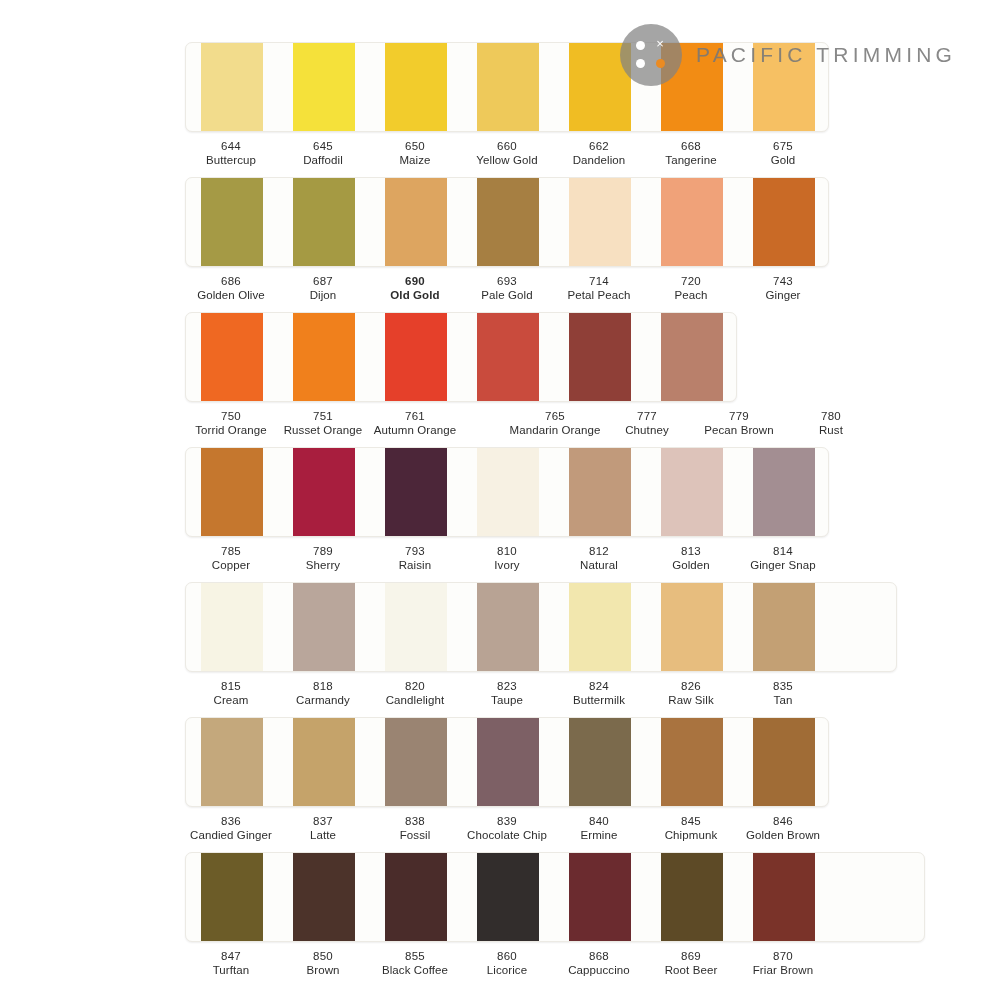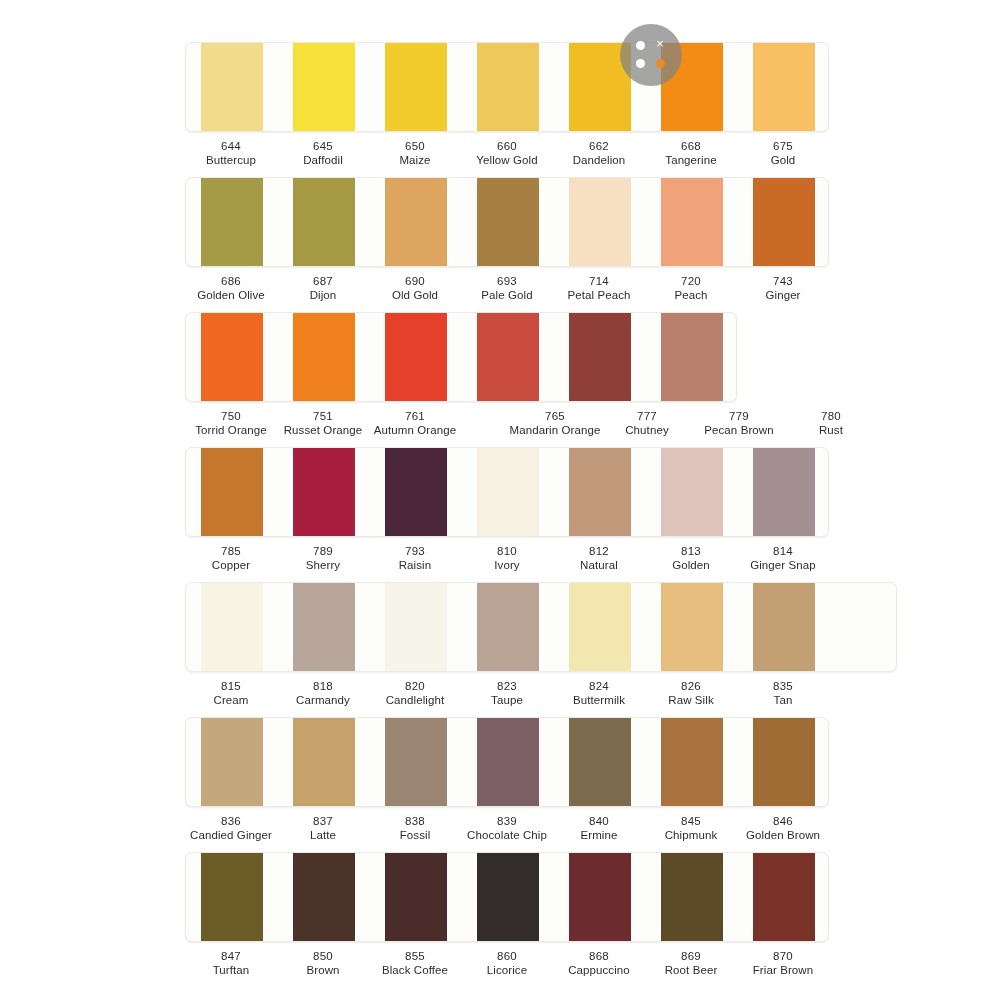--- a/index.html
+++ b/index.html
@@ -140,20 +140,21 @@
 
 <div id="page">
 
   <div class="watermark">
     <div class="wm-badge">
       <span class="wm-hole h1"></span>
       <span class="wm-hole h2"></span>
       <span class="wm-hole h3"></span>
       <span class="wm-x">×</span>
     </div>
+    <div class="wm-text">PACIFIC TRIMMING</div>
   </div>
 
   <div class="rows" id="rows">
       <div class="swatch-row" style="top: 42px; left: 185px; width: 644px;">
         <div class="strip" style="height: 88px;">
           <div class="cell" style="width: 92px; flex-basis: 92px;">
             <div class="chip" title="644 Buttercup" style="width: 62px; background: rgb(242, 220, 140);"></div>
           </div>
           <div class="cell" style="width: 92px; flex-basis: 92px;">
             <div class="chip" title="645 Daffodil" style="width: 62px; background: rgb(245, 225, 58);"></div>
@@ -231,21 +232,21 @@
         </div>
         <div class="labels">
           <div class="label-cell" style="width: 92px; flex-basis: 92px;">
             <div class="lbl-code">686</div>
             <div class="lbl-name">Golden Olive</div>
           </div>
           <div class="label-cell" style="width: 92px; flex-basis: 92px;">
             <div class="lbl-code">687</div>
             <div class="lbl-name">Dijon</div>
           </div>
-          <div class="label-cell" style="width: 92px; flex-basis: 92px;">
+          <div class="label-cell" style="width: 92px; flex-basis: 92px; font-weight: bold;">
             <div class="lbl-code">690</div>
             <div class="lbl-name">Old Gold</div>
           </div>
           <div class="label-cell" style="width: 92px; flex-basis: 92px;">
             <div class="lbl-code">693</div>
             <div class="lbl-name">Pale Gold</div>
           </div>
           <div class="label-cell" style="width: 92px; flex-basis: 92px;">
             <div class="lbl-code">714</div>
             <div class="lbl-name">Petal Peach</div>
@@ -473,21 +474,21 @@
           <div class="label-cell" style="width: 92px; flex-basis: 92px;">
             <div class="lbl-code">845</div>
             <div class="lbl-name">Chipmunk</div>
           </div>
           <div class="label-cell" style="width: 92px; flex-basis: 92px;">
             <div class="lbl-code">846</div>
             <div class="lbl-name">Golden Brown</div>
           </div>
         </div>
       </div>
-      <div class="swatch-row" style="top: 852px; left: 185px; width: 644px;">
+      <div class="swatch-row" style="top: 852px; left: 185px; width: 740px;">
         <div class="strip" style="height: 88px;">
           <div class="cell" style="width: 92px; flex-basis: 92px;">
             <div class="chip" title="847 Turftan" style="width: 62px; background: rgb(108, 92, 40);"></div>
           </div>
           <div class="cell" style="width: 92px; flex-basis: 92px;">
             <div class="chip" title="850 Brown" style="width: 62px; background: rgb(76, 51, 42);"></div>
           </div>
           <div class="cell" style="width: 92px; flex-basis: 92px;">
             <div class="chip" title="855 Black Coffee" style="width: 62px; background: rgb(74, 44, 42);"></div>
           </div>

